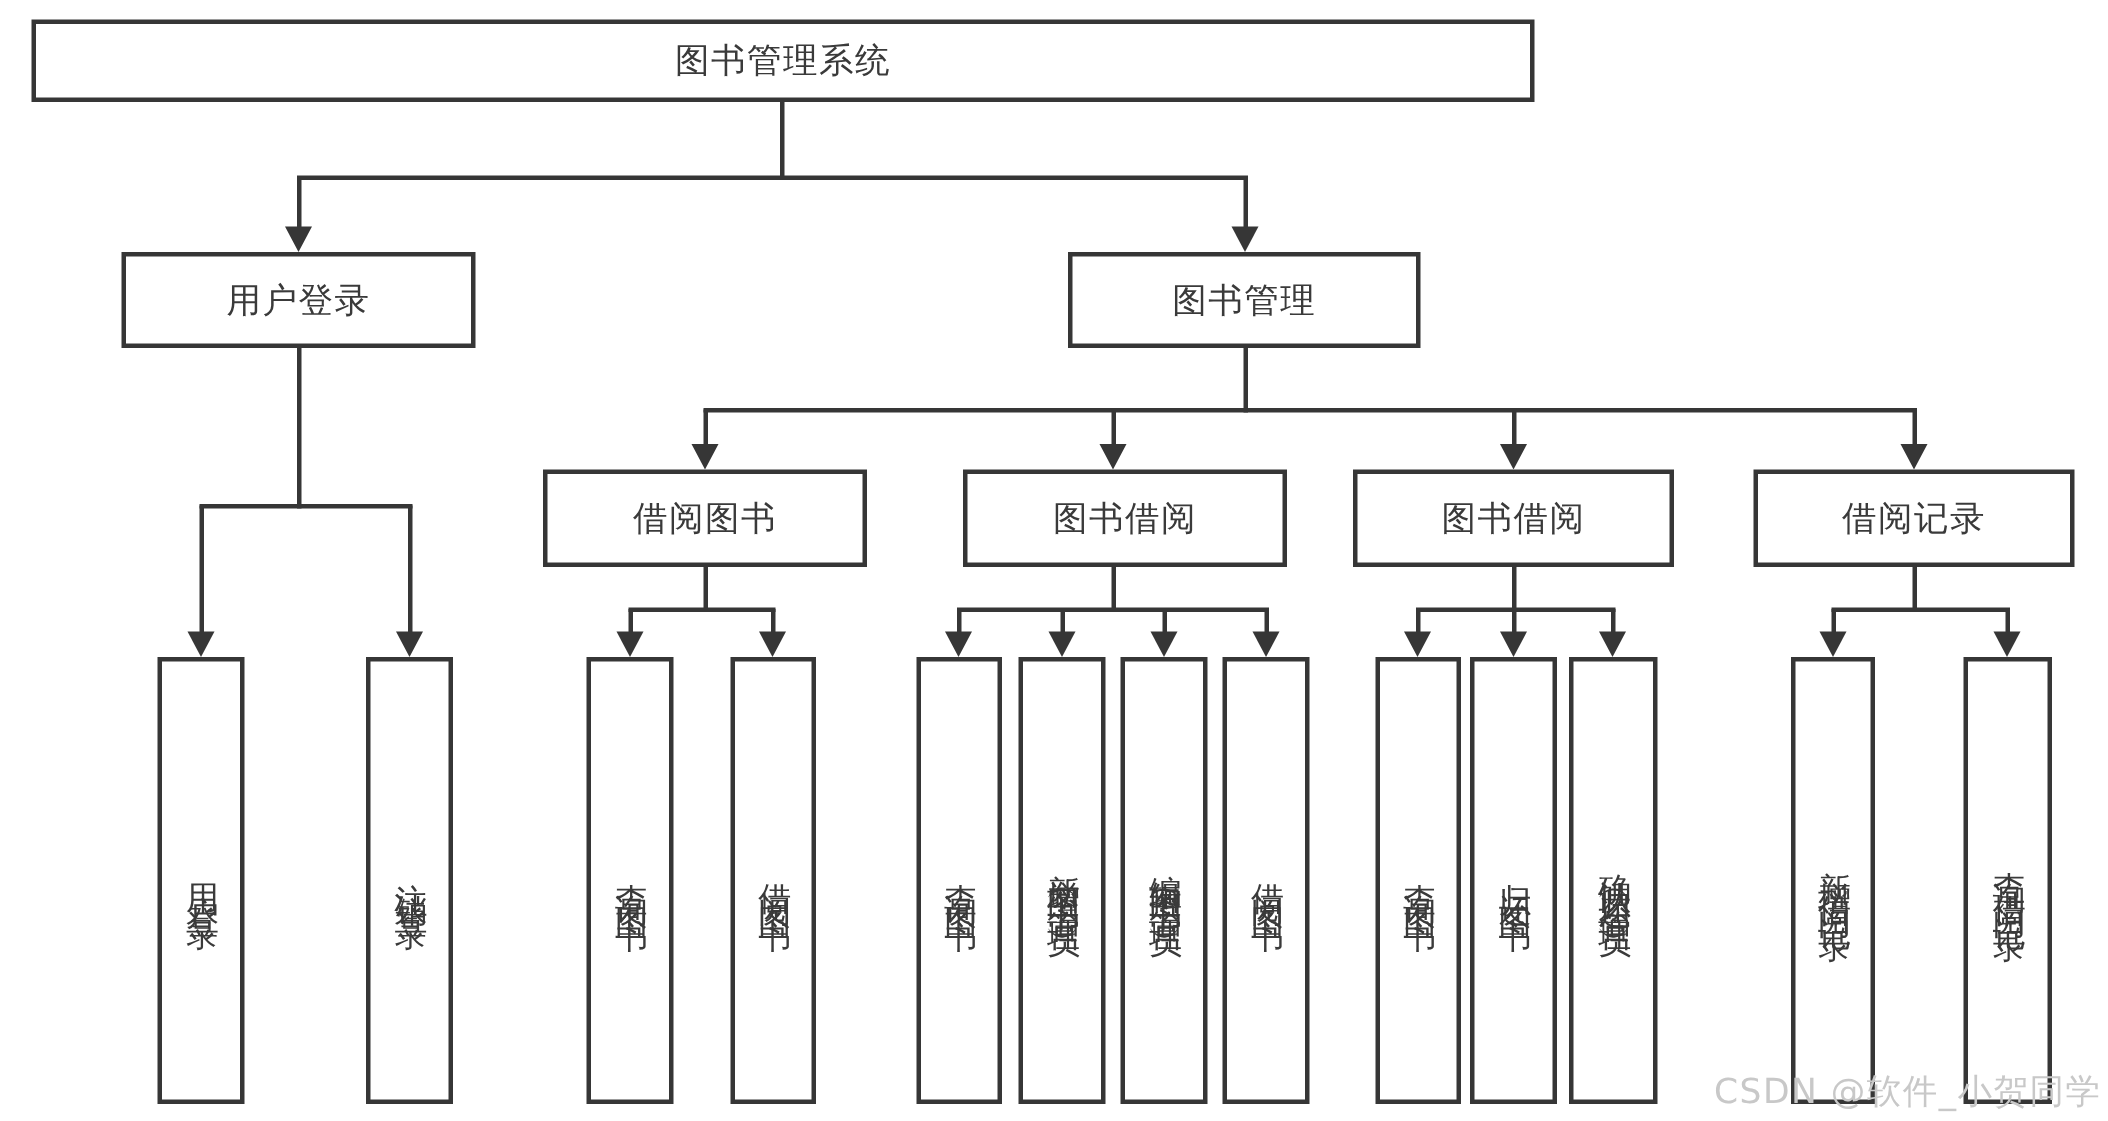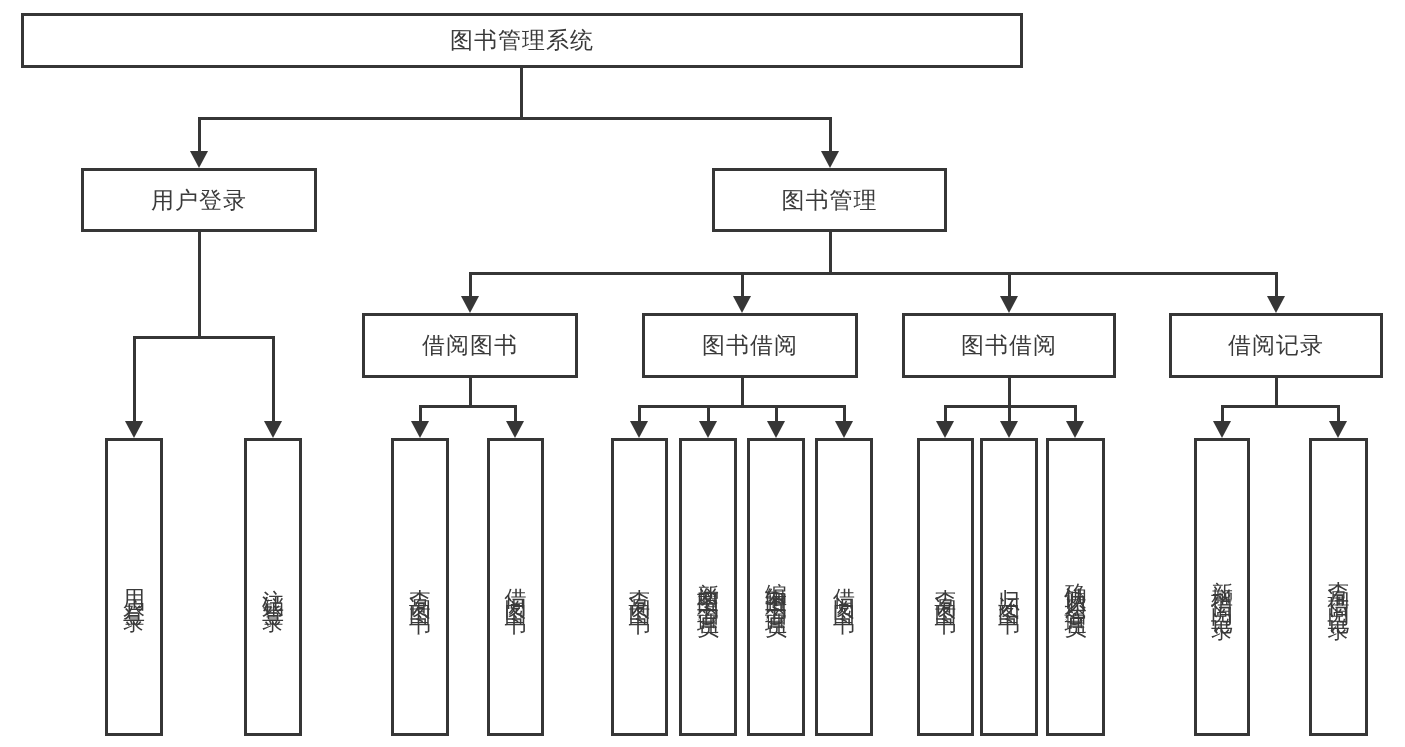--- a/index.html
+++ b/index.html
@@ -200,14 +200,15 @@
   <div class="arrow" style="left:1000px;top:421px"></div>
   <div class="arrow" style="left:1066px;top:421px"></div>
 
   <div class="vline" style="left:1275px;top:378px;height:30px"></div>
   <div class="hline" style="left:1221px;top:405px;width:119px"></div>
   <div class="vline" style="left:1221px;top:406px;height:18px"></div>
   <div class="vline" style="left:1337px;top:406px;height:18px"></div>
   <div class="arrow" style="left:1213px;top:421px"></div>
   <div class="arrow" style="left:1329px;top:421px"></div>
 
+  <div class="watermark">CSDN @软件_小贺同学</div>
 
 </div>
 
 </body></html>

